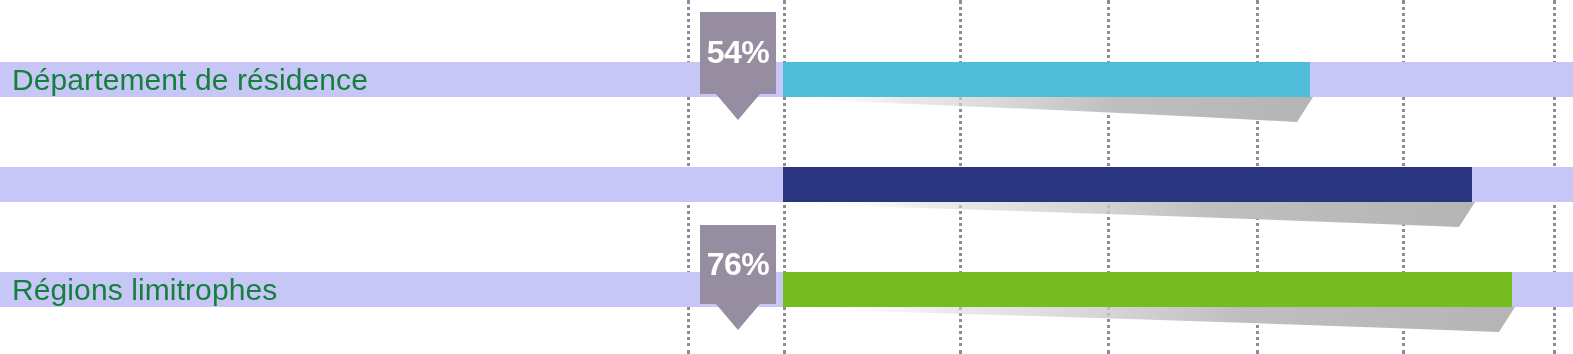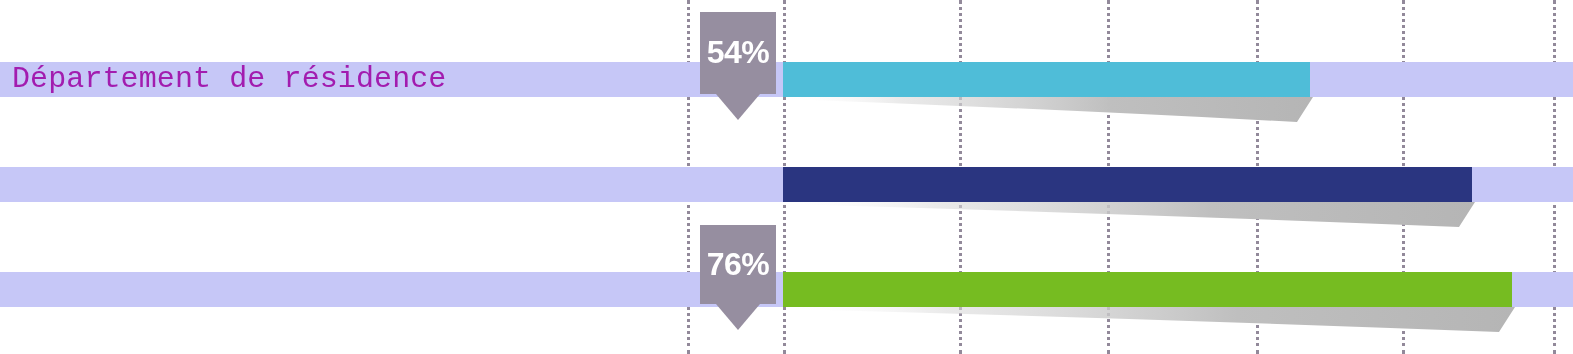--- a/index.html
+++ b/index.html
@@ -33,24 +33,23 @@
     background:#c6c7f7;
   }
 
   
   .cat-label{
     position:absolute;
     left:12px;
     height:35px;
     line-height:35px;
     font-size:30px;
-    color:#a21caf;
+    color:#15803d;
     white-space:nowrap;
     letter-spacing:.1px;
-    font-family:Liberation Mono, monospace;
   }
 
   
   .bar{
     position:absolute;
     height:35px;
   }
 
   
   .bar-shadow{
@@ -151,19 +150,20 @@
         <stop offset="0.22" stop-color="#d9d9d9" stop-opacity="0.55"></stop>
         <stop offset="0.62" stop-color="#bfbfbf" stop-opacity="1"></stop>
         <stop offset="1" stop-color="#b5b5b5" stop-opacity="1"></stop>
       </linearGradient>
     </defs>
     <path d="M0,0 L732,0 L716,25 Q350,11 0,2 Z" fill="url(#sh3)"></path>
   </svg>
 
   <div class="bar" style="left:783px;top:272px;width:729px;background:#76bc21"></div>
 
+  <div class="cat-label" style="top:272px">Régions limitrophes</div>
 
   <div class="badge" style="left:700px;top:213px;height:79px">
     <span class="badge-text">76%</span>
     <span class="badge-pointer" style="top:79px"></span>
   </div>
 
 </div>
 
 </body></html>

